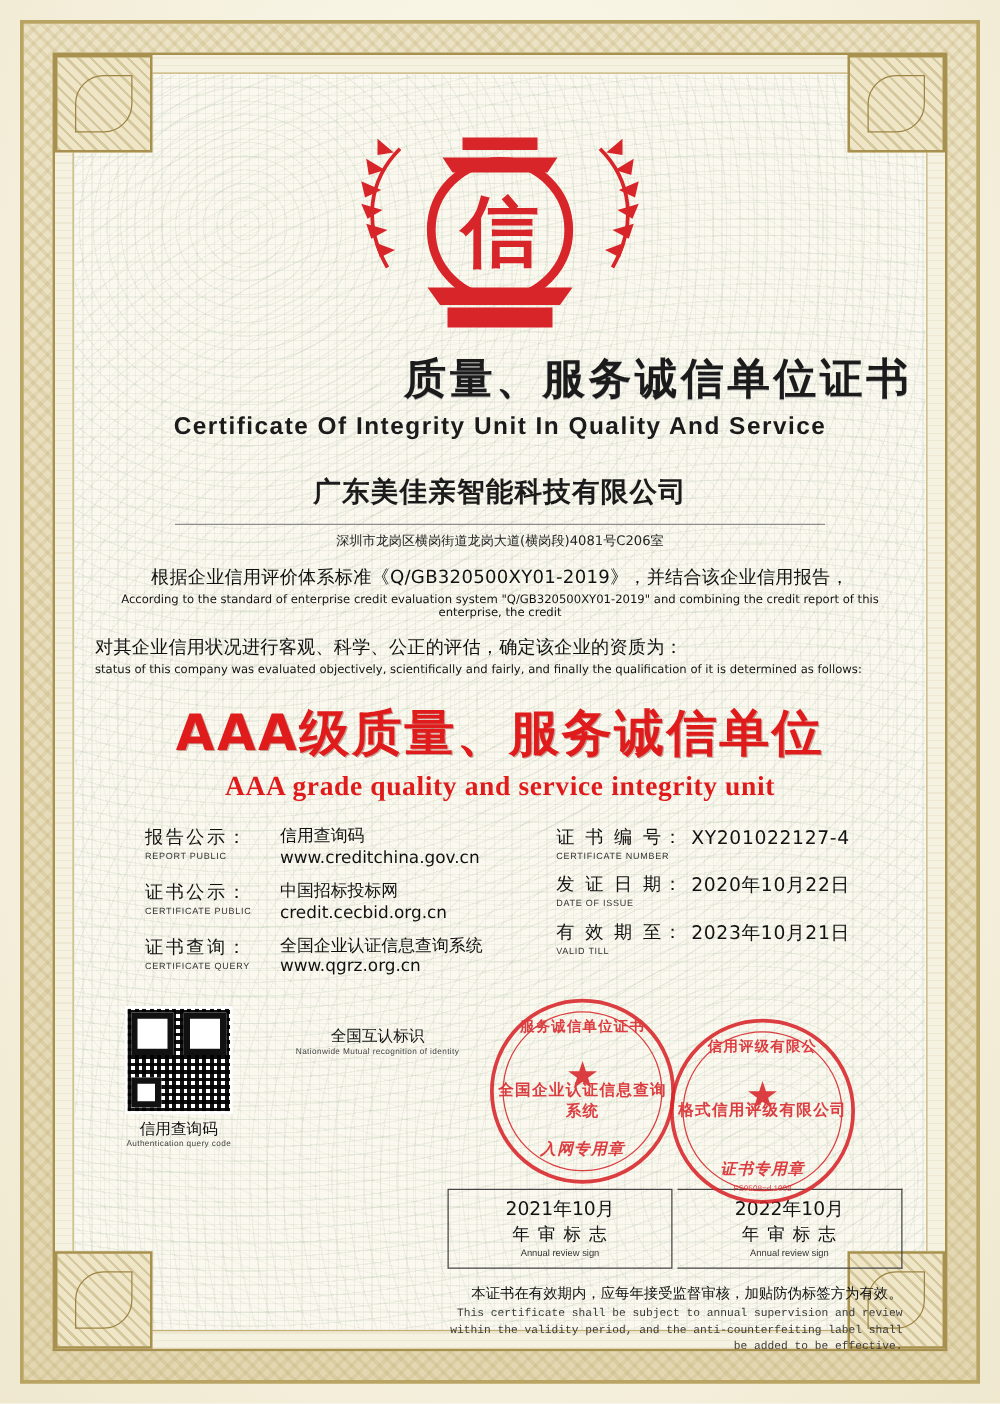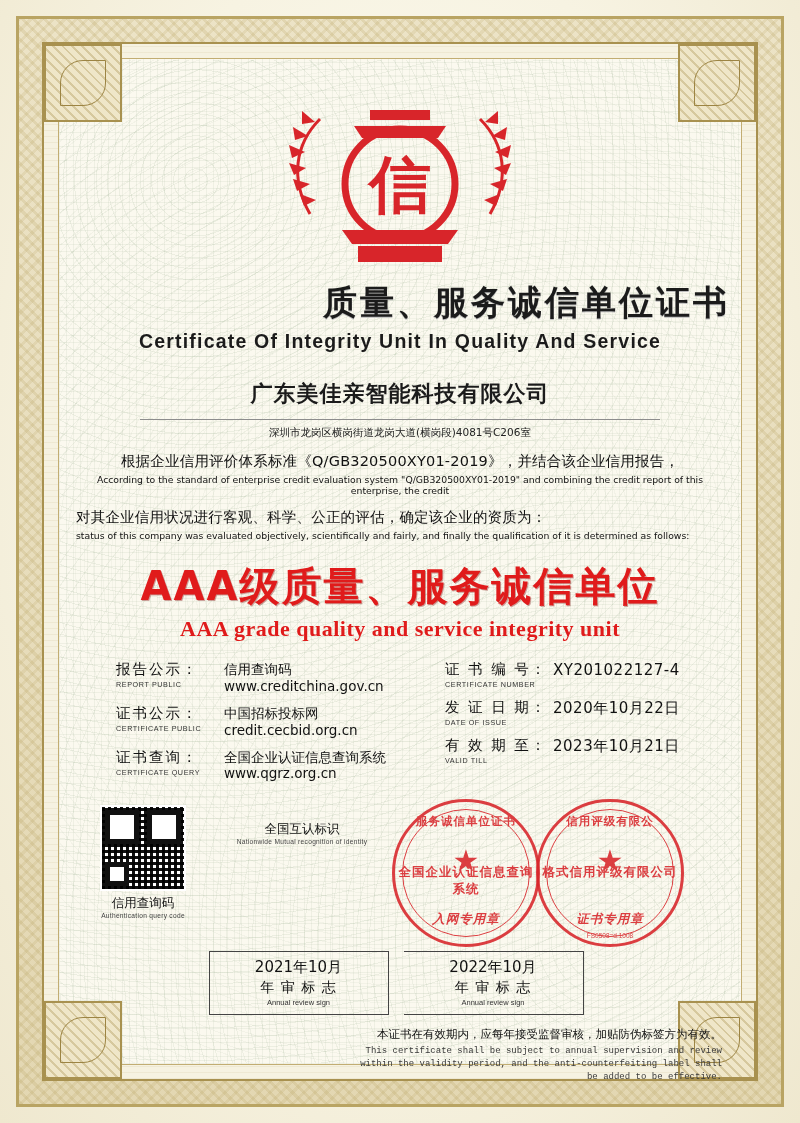--- a/index.html
+++ b/index.html
@@ -259,21 +259,21 @@
   }
 
   .seal {
     position: absolute;
     width: 148px; height: 148px;
     border-radius: 50%;
     border: 3px solid #d8252a;
     opacity: .88;
   }
   .seal.s1 { left: 322px; top: 0; }
-  .seal.s2 { left: 466px; top: 0; }
+  .seal.s2 { left: 466px; top: 16px; }
   .seal:after{
     content:""; position:absolute; left:7px; top:7px; right:7px; bottom:7px;
     border:1px solid #d8252a; border-radius:50%;
   }
   .seal-text-top, .seal-text-bottom, .seal-center, .seal-mid {
     position: absolute; left: 0; right: 0; text-align:center;
     color:#d8252a; font-family:"DejaVu Sans","Liberation Sans",sans-serif;
     font-weight: bold;
   }
   .seal-text-top { top: 12px; font-size: 11.5px; letter-spacing: 1px; }
@@ -284,22 +284,22 @@
     color:#d8252a; font-size: 30px; line-height: 1;
   }
   .seal-code {
     position:absolute; left:0; right:0; bottom:5px; text-align:center;
     font-size:6.5px; color:#d8252a; font-family:"Liberation Sans",sans-serif;
   }
 
   
   .review {
     display: flex;
-    justify-content: center;
-    gap: 15px;
+    justify-content: flex-end;
+    gap: 4px;
     margin-top: 2px;
     padding-right: 8px;
   }
   .rbox {
     width: 180px;
     border: 1px solid #444;
     padding: 6px 0 7px;
     text-align: center;
   }
   .rbox + .rbox { border-left: none; }

